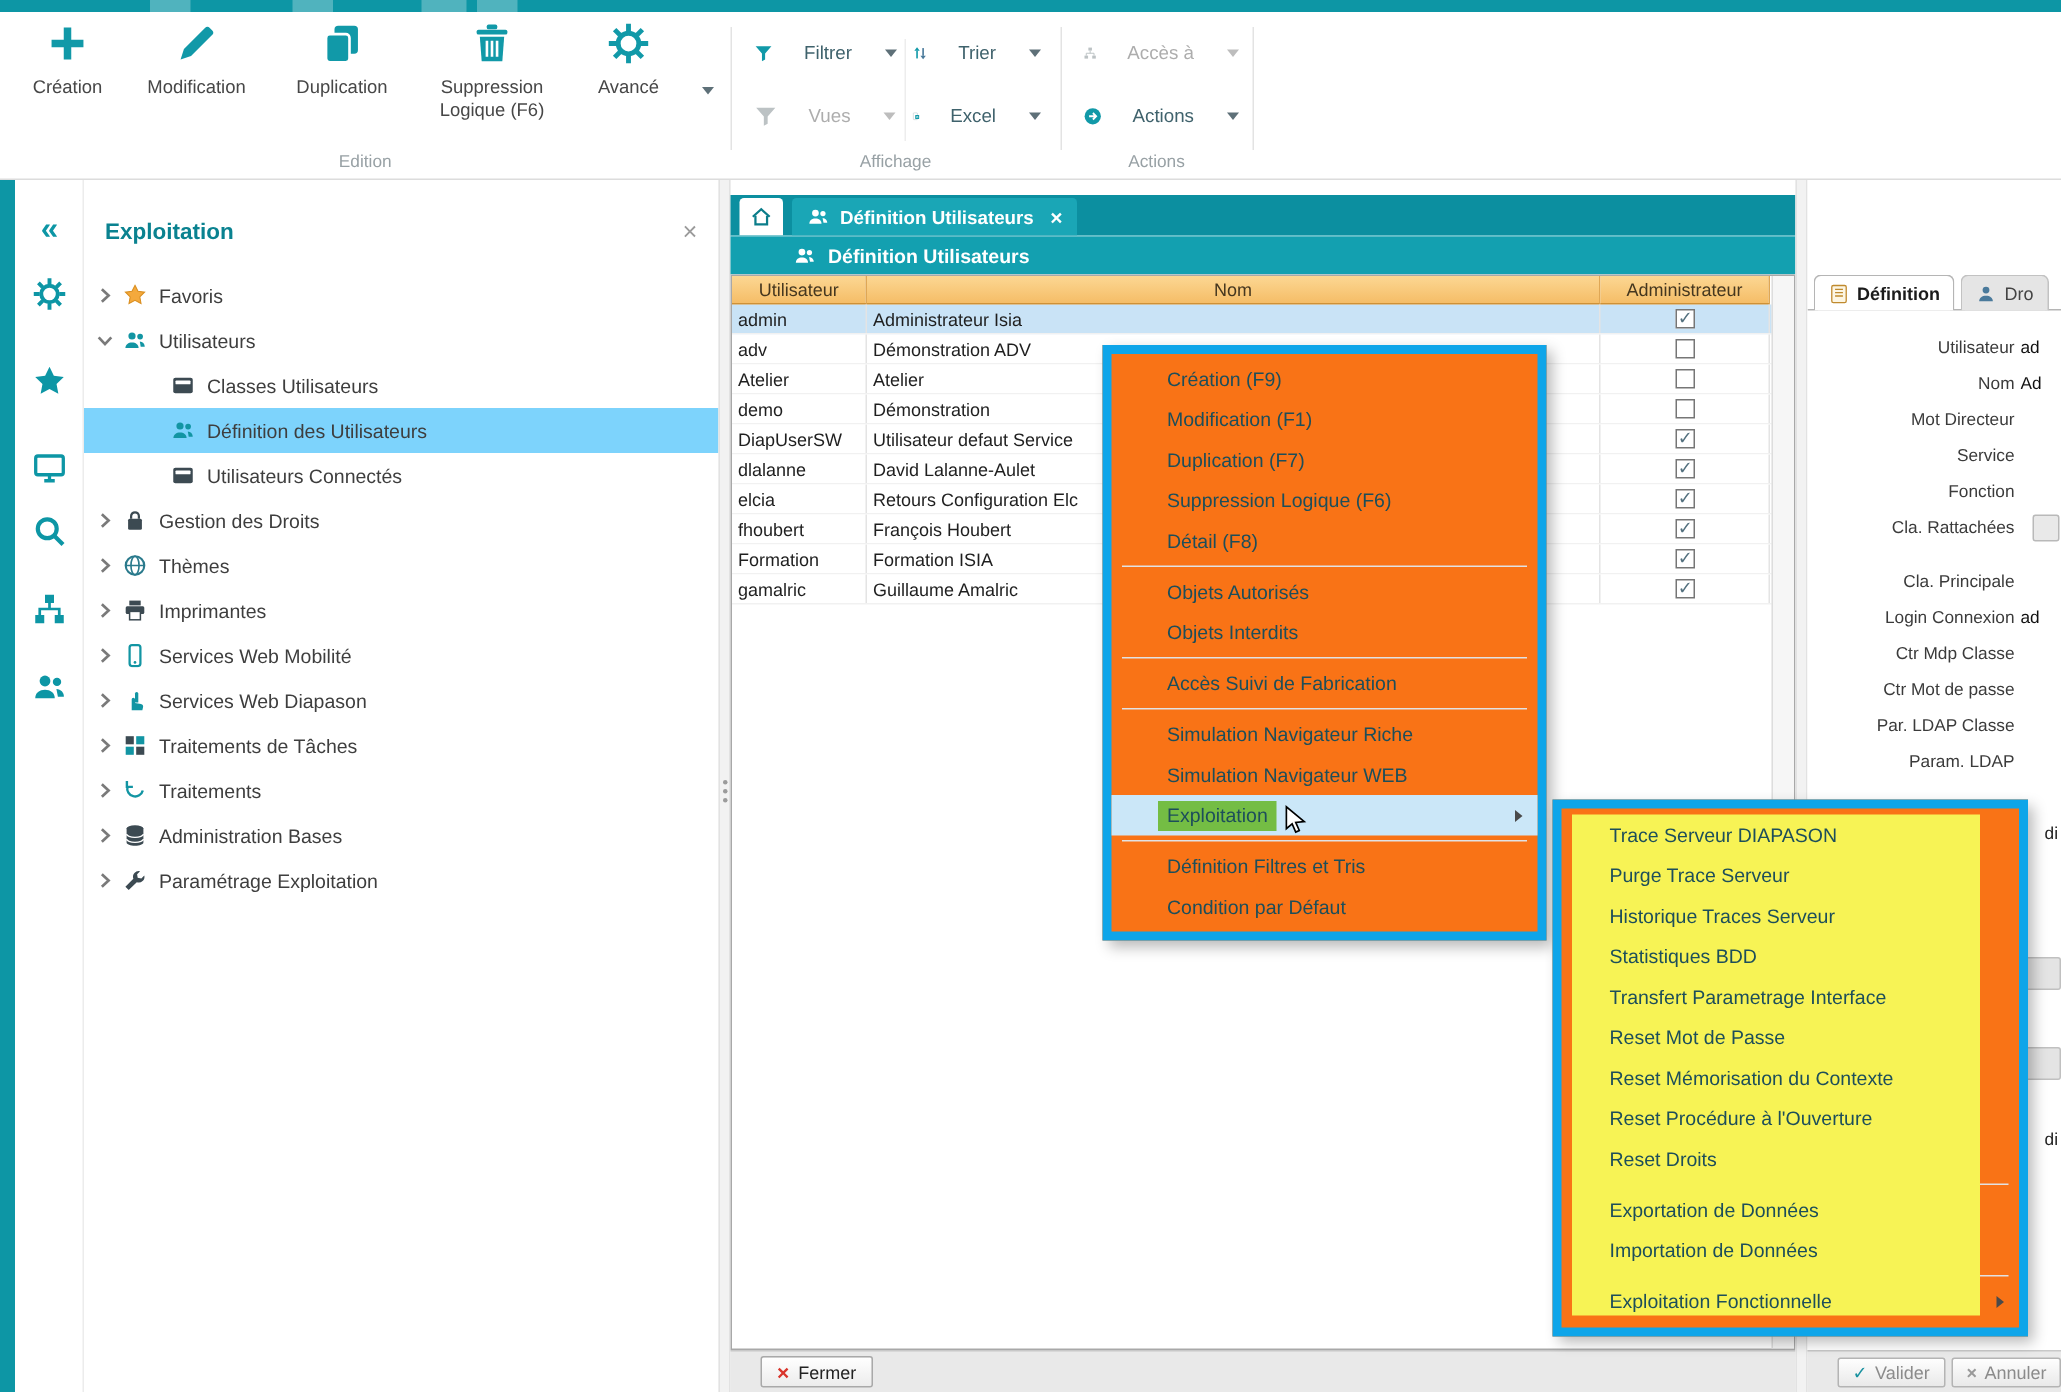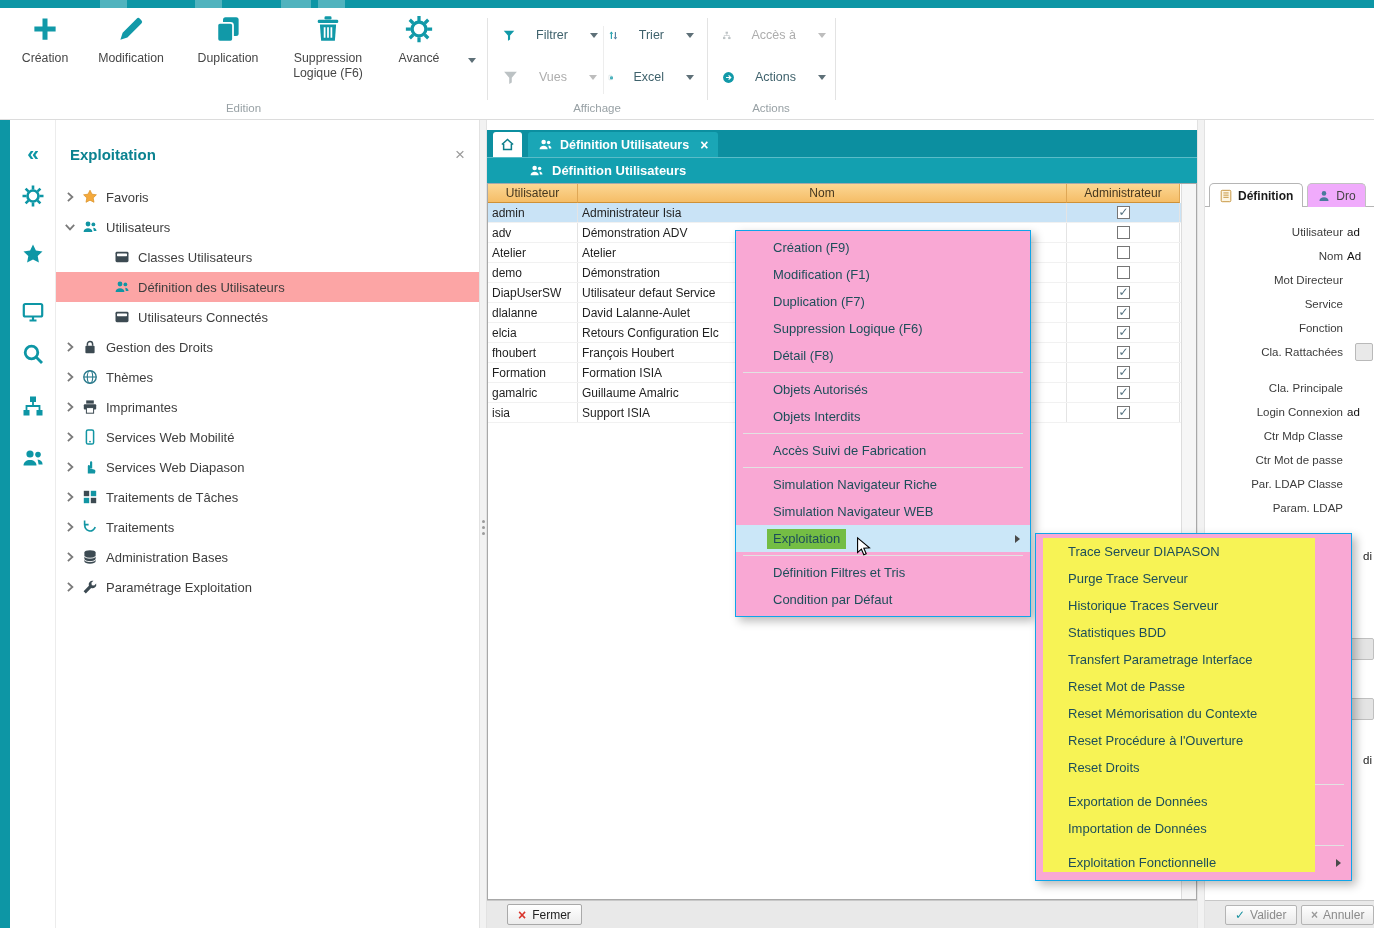--- a/index.html
+++ b/index.html
@@ -35,21 +35,21 @@
   .side-btn{position:absolute;left:9px;width:28px;height:28px;display:flex;align-items:center;justify-content:center;cursor:pointer}
   .side-glyph{font-size:21px;font-weight:bold;color:#0D96A5;line-height:1}
 
   
   .navpanel{position:absolute;left:56px;top:120px;width:423px;bottom:0;background:#fff}
   .nav-head{position:absolute;left:0;top:18px;width:100%;height:32px;display:flex;align-items:center;padding:0 14px}
   .nav-title{font-size:15px;font-weight:bold;color:#0A8290}
   .nav-close{margin-left:auto;font-size:17px;color:#9B9B9B;cursor:pointer;line-height:1}
   .tree{position:absolute;left:0;top:62px;width:100%}
   .tree-item{display:flex;align-items:center;height:30px;font-size:13px;color:#3E3E3E;cursor:pointer;position:relative}
-  .tree-item.selected{background:#fca5a5}
+  .tree-item.selected{background:#7dd3fc}
   .chev{width:12px;height:12px;margin-right:6px;flex:0 0 auto}
   .chev svg{width:100%;height:100%;display:block}
   .chev.down svg{transform:rotate(90deg)}
   .tree-ic{width:16px;height:16px;margin-right:8px;flex:0 0 auto}
   .tree-ic svg{width:100%;height:100%;display:block}
 
   
   .vsplit{position:absolute;left:479px;top:120px;width:8px;bottom:0;background:#F2F2F2;border-left:1px solid #E2E2E2;border-right:1px solid #E2E2E2}
   .vsplit .dots{position:absolute;top:400px;left:2px;display:flex;flex-direction:column;gap:3px}
   .vsplit .dots i{width:3px;height:3px;background:#9B9B9B;border-radius:50%}
@@ -76,39 +76,39 @@
   .scrollstrip{position:absolute;right:0;top:0;bottom:0;width:15px;background:#F6F6F6;border-left:1px solid #DDDDDD}
 
   
   .cfooter{position:absolute;left:487px;top:900px;width:710px;height:28px;background:#E9E9E9;border-top:1px solid #C8C8C8}
   .fermer{position:absolute;left:20px;top:3px;height:21px;display:flex;align-items:center;gap:6px;padding:0 10px;background:linear-gradient(#FFFFFF,#ECECEC);border:1px solid #A9A9A9;border-radius:2px;font-size:12px;color:#222;cursor:pointer}
   .red-x{color:#D9342B;font-weight:bold;font-size:14px;line-height:1}
 
   
   .rightpanel{position:absolute;left:1205px;top:120px;width:169px;height:780px;background:#fff;overflow:hidden}
   .rp-tabs{position:absolute;left:0;top:63px;height:24px;display:flex;z-index:2}
-  .rp-tab{display:flex;align-items:center;gap:5px;height:24px;padding:0 9px;font-size:12px;color:#444;background:#f0abfc;border:1px solid #C2C2C2;border-bottom:none;border-radius:5px 5px 0 0;margin-left:4px;cursor:pointer;white-space:nowrap}
+  .rp-tab{display:flex;align-items:center;gap:5px;height:24px;padding:0 9px;font-size:12px;color:#444;background:#e5e5e5;border:1px solid #C2C2C2;border-bottom:none;border-radius:5px 5px 0 0;margin-left:4px;cursor:pointer;white-space:nowrap}
   .rp-tab.active{background:#fff;font-weight:bold;color:#1B1B1B;border-color:#B5B5B5}
   .rp-tab .ic{width:14px;height:14px}
   .rp-card{position:absolute;left:0;top:86px;right:0;bottom:0;border-top:1px solid #B5B5B5;background:#fff}
   .rp-form{position:absolute;left:0;top:100px;width:100%}
   .rp-row{display:flex;align-items:center;height:24px;position:relative}
   .rp-lab{width:142px;text-align:right;font-size:11.5px;color:#3B3B3B;padding-right:4px;white-space:nowrap;overflow:hidden}
   .rp-val{font-size:11.5px;color:#111;width:22px;overflow:hidden;white-space:nowrap}
   .rp-edit{position:absolute;right:1px;top:3px;width:18px;height:18px;background:#E9E9E9;border:1px solid #B9B9B9;border-radius:2px;cursor:pointer}
   .rp-spacer{height:12px}
   .rp-trunc{position:absolute;right:2px;font-size:11.5px;color:#222}
   .rp-stub{position:absolute;right:0;width:26px;height:22px;background:#E4E4E4;border:1px solid #C0C0C0;border-radius:2px;cursor:pointer}
   .rfooter{position:absolute;left:1205px;top:900px;width:169px;height:28px;background:#E9E9E9;border-top:1px solid #C8C8C8}
   .btn{position:absolute;top:4px;height:20px;display:flex;align-items:center;gap:5px;padding:0 9px;background:linear-gradient(#FEFEFE,#E9E9E9);border:1px solid #B4B4B4;border-radius:2px;font-size:12px;color:#8B8B8B;cursor:pointer;white-space:nowrap}
   .teal-check{color:#18919F;font-weight:bold}
   .gray-x{color:#9A9A9A;font-weight:bold}
 
   
-  .menu{position:absolute;background:#f9a8d4;border:1px solid #0ea5e9;box-shadow:4px 4px 9px rgba(0,0,0,.28);padding:3px 0;z-index:50}
+  .menu{position:absolute;background:#f97316;border:6px solid #0ea5e9;box-shadow:4px 4px 9px rgba(0,0,0,.28);padding:3px 0;z-index:50}
   #contextmenu{left:735px;top:230px;width:296px}
   #submenu{left:1035px;top:533px;width:317px;z-index:55;padding:4px 0}
   .menu-item{position:relative;height:27px;line-height:27px;font-size:13px;color:#1D4E5A;padding-left:37px;white-space:nowrap;cursor:pointer;z-index:1}
   #submenu .menu-item{padding-left:32px}
   .menu-sep{height:1px;background:#E2E2E2;margin:3px 7px}
   .menu-item.hl{background:#CBE7F8}
   .green-bg{background:#74BD44;padding:2px 6px 3px;margin-left:-6px}
   .arr{position:absolute;right:10px;top:50%;margin-top:-4px;width:0;height:0;border-left:5px solid #4A4A4A;border-top:4.5px solid transparent;border-bottom:4.5px solid transparent}
   .yellow-block{position:absolute;left:7px;top:4px;width:272px;height:334px;background:#F7F355;z-index:0}
 
@@ -626,27 +626,20 @@
         <div class="trow">
           <div class="td w-user">Formation</div>
           <div class="td w-name">Formation ISIA</div>
           <div class="td w-admin adm">
             <span class="cb checked"></span>
           </div>
         </div>
         <div class="trow">
           <div class="td w-user">gamalric</div>
           <div class="td w-name">Guillaume Amalric</div>
-          <div class="td w-admin adm">
-            <span class="cb checked"></span>
-          </div>
-        </div>
-        <div class="trow">
-          <div class="td w-user">isia</div>
-          <div class="td w-name">Support ISIA</div>
           <div class="td w-admin adm">
             <span class="cb checked"></span>
           </div>
         </div>
       </div>
     <div class="scrollstrip"></div>
   </div>
 
   <div class="cfooter">
     <div class="fermer">

